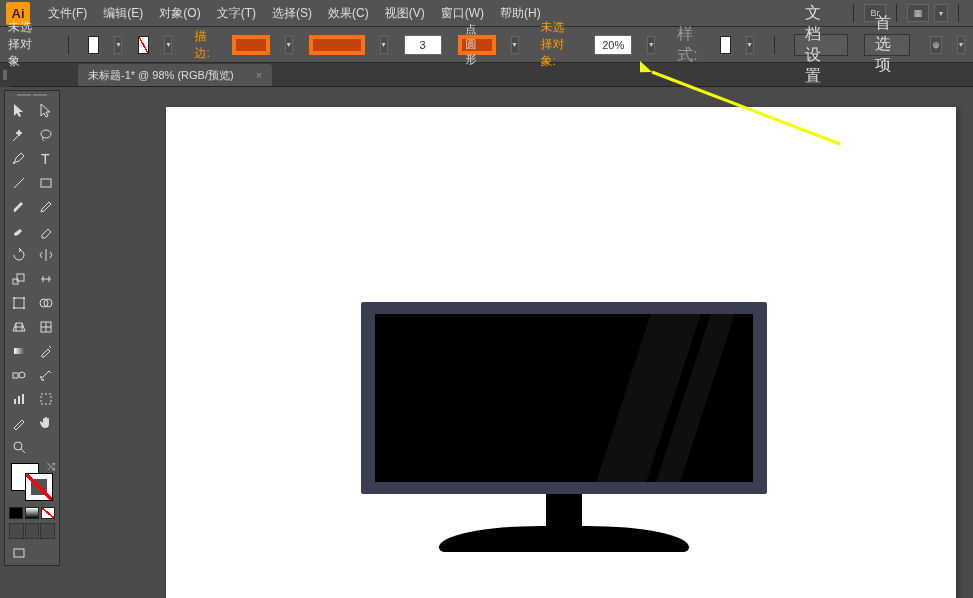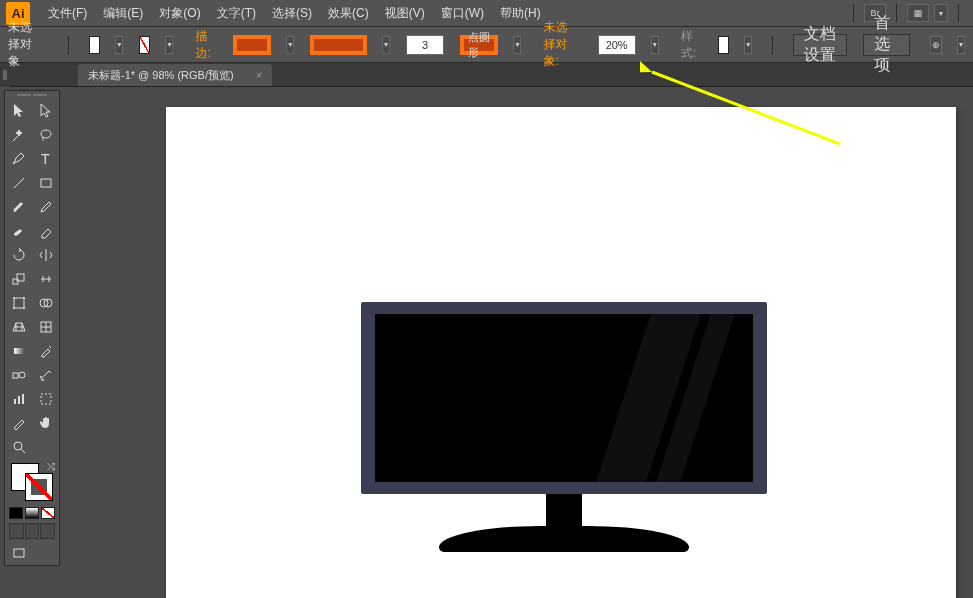--- a/index.html
+++ b/index.html
@@ -14,21 +14,21 @@
 .divider { width: 1px; height: 18px; background: #2a2a2a; margin: 0 4px; }
 
 
 .controlbar { height: 36px; background: #535353; display: flex; align-items: center; padding: 0 8px; border-bottom: 1px solid #2a2a2a; gap: 16px; }
 .status-text { color: #ddd; font-size: 12px; margin-right: 10px; }
 .swatch { width: 20px; height: 18px; border: 1px solid #222; background: #fff; }
 .swatch.none { position: relative; background: #fff; }
 .swatch.none::after { content: ""; position: absolute; left: 0; top: 0; right: 0; bottom: 0; background: linear-gradient(to top right, transparent 45%, red 45%, red 55%, transparent 55%); }
 .dropdown-arrow { width: 14px; height: 18px; background: #4a4a4a; border: 1px solid #666; display: flex; align-items: center; justify-content: center; color: #ccc; font-size: 8px; margin-left: -1px; }
 .label-orange { color: #ff9a00; font-size: 12px; margin: 0 6px; }
-.label-gray { color: #999; font-size: 12px; margin: 0 6px; }
+.label-gray { color: #999; font-size: 16px; margin: 0 6px; }
 .combo { height: 20px; background: #c2410c; border: 4px solid #f97316; display: flex; align-items: center; font-size: 11px; color: #ddd; padding: 0 4px; font-family: Liberation Serif, serif; }
 .combo.w60 { width: 60px; }
 .combo.w90 { width: 96px; }
 .input-num { width: 38px; height: 20px; background: #fff; border: 1px solid #666; font-size: 11px; color: #333; padding: 0 3px; text-align: center; }
 .btn { height: 22px; background: #5a5a5a; border: 1px solid #333; color: #ddd; font-size: 16px; padding: 0 10px; display: flex; align-items: center; }
 
 
 .tabbar { height: 24px; background: #3a3a3a; display: flex; align-items: flex-end; padding-left: 78px; border-bottom: 1px solid #222; }
 .tab { height: 22px; background: #535353; color: #ddd; font-size: 11px; padding: 0 10px; display: flex; align-items: center; gap: 22px; border-top-left-radius: 3px; border-top-right-radius: 3px; }
 .tab-close { color: #999; font-size: 11px; cursor: pointer; }

